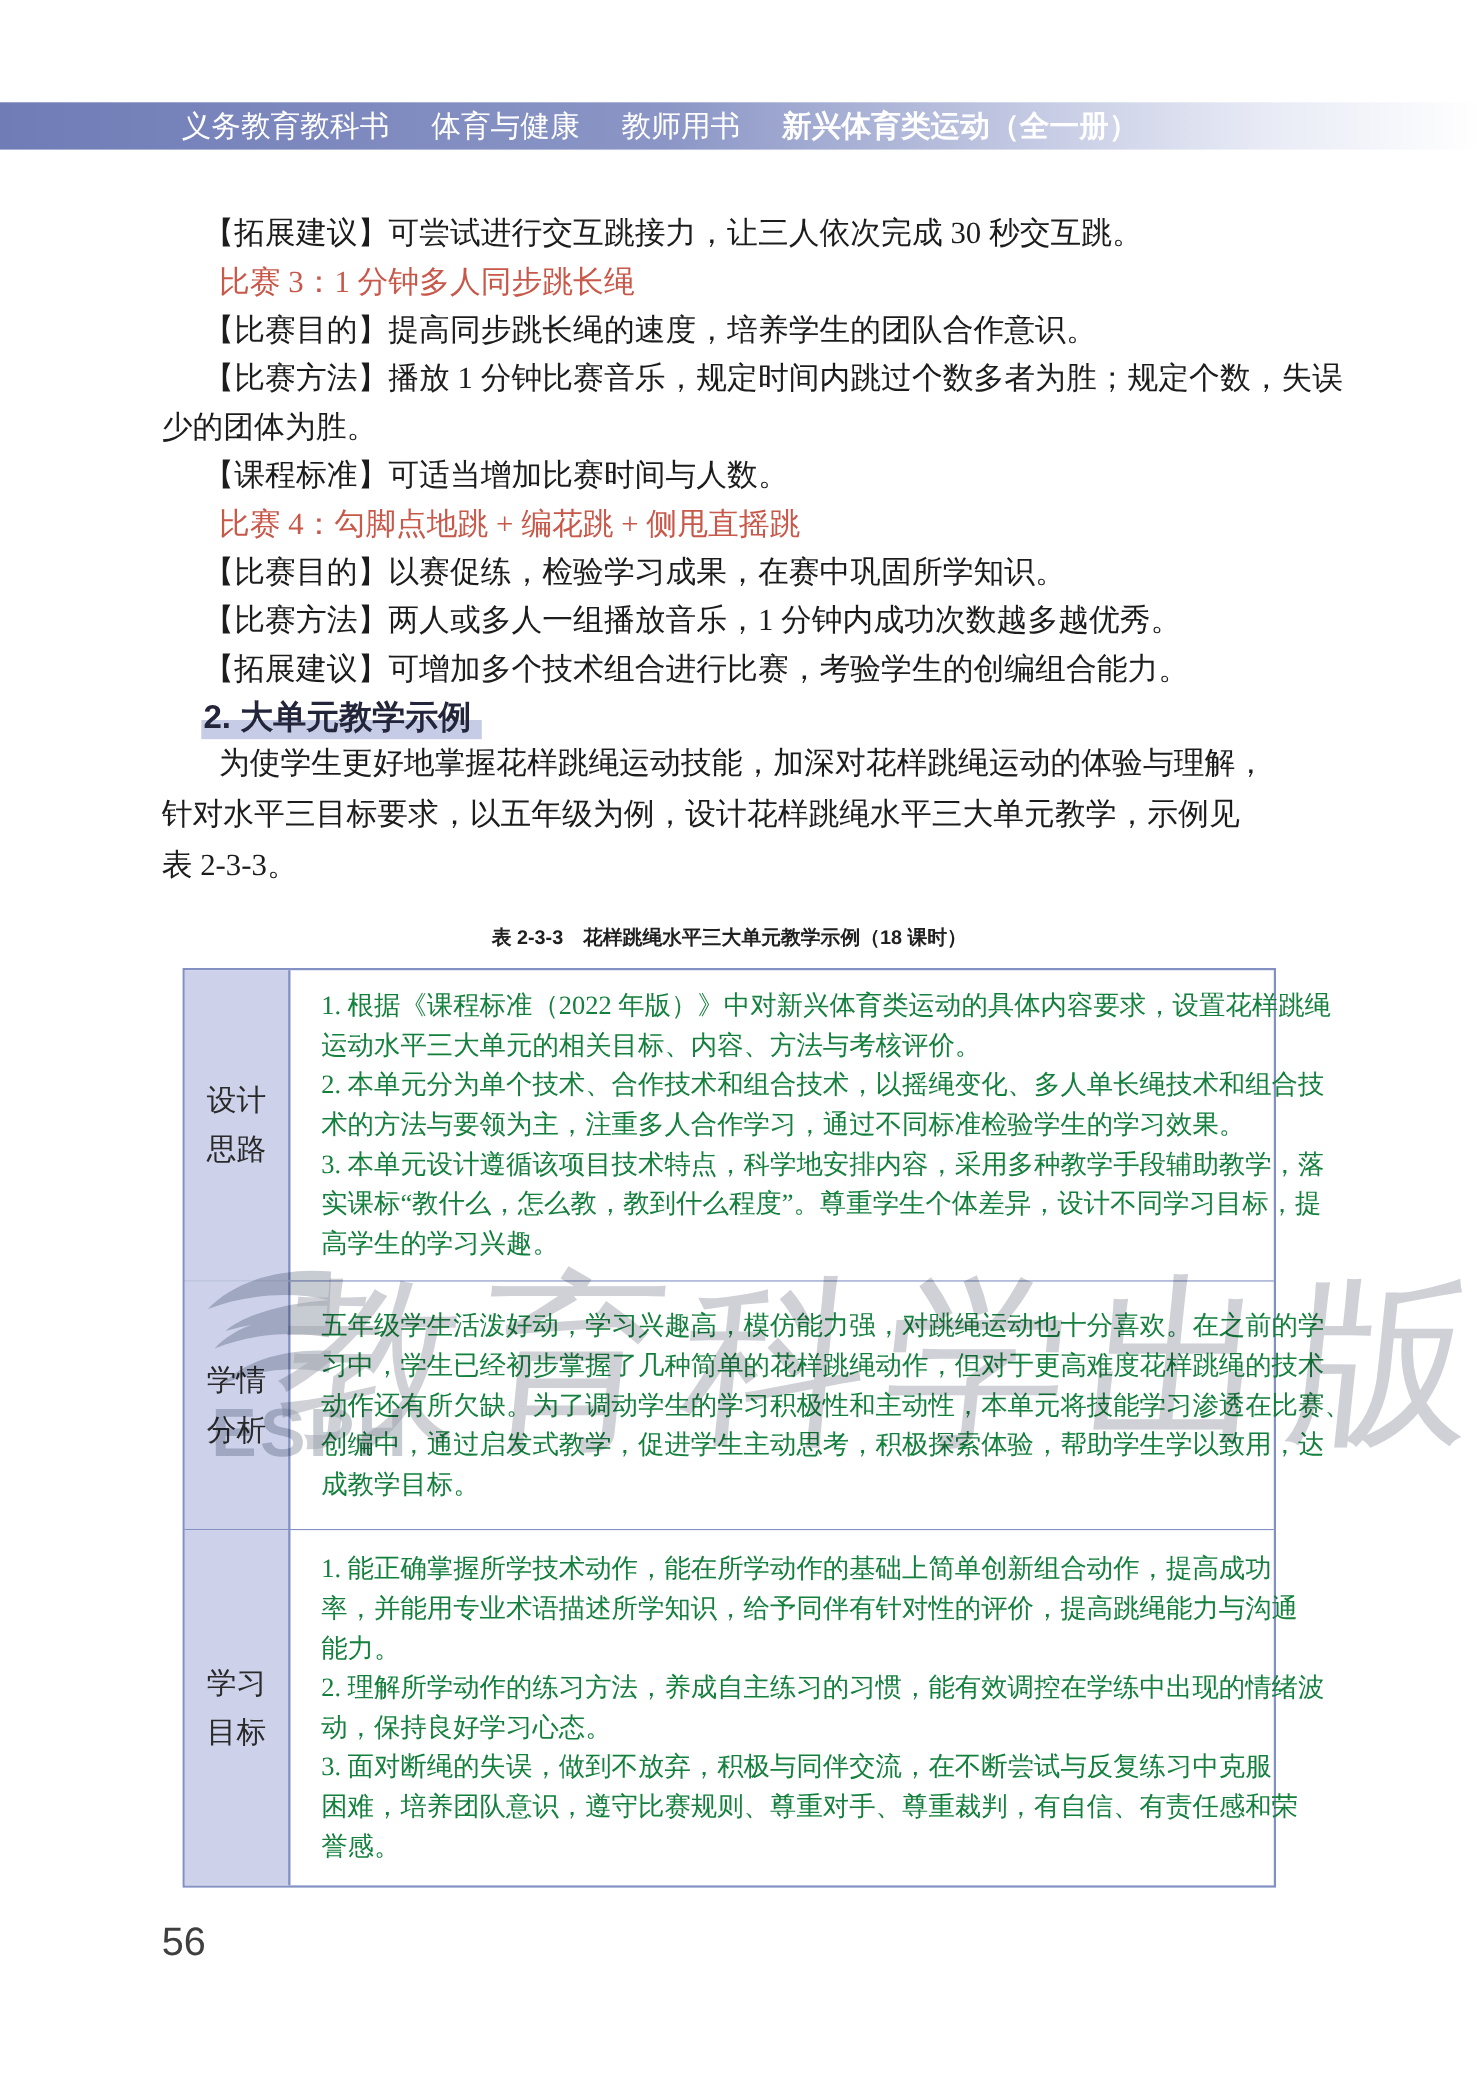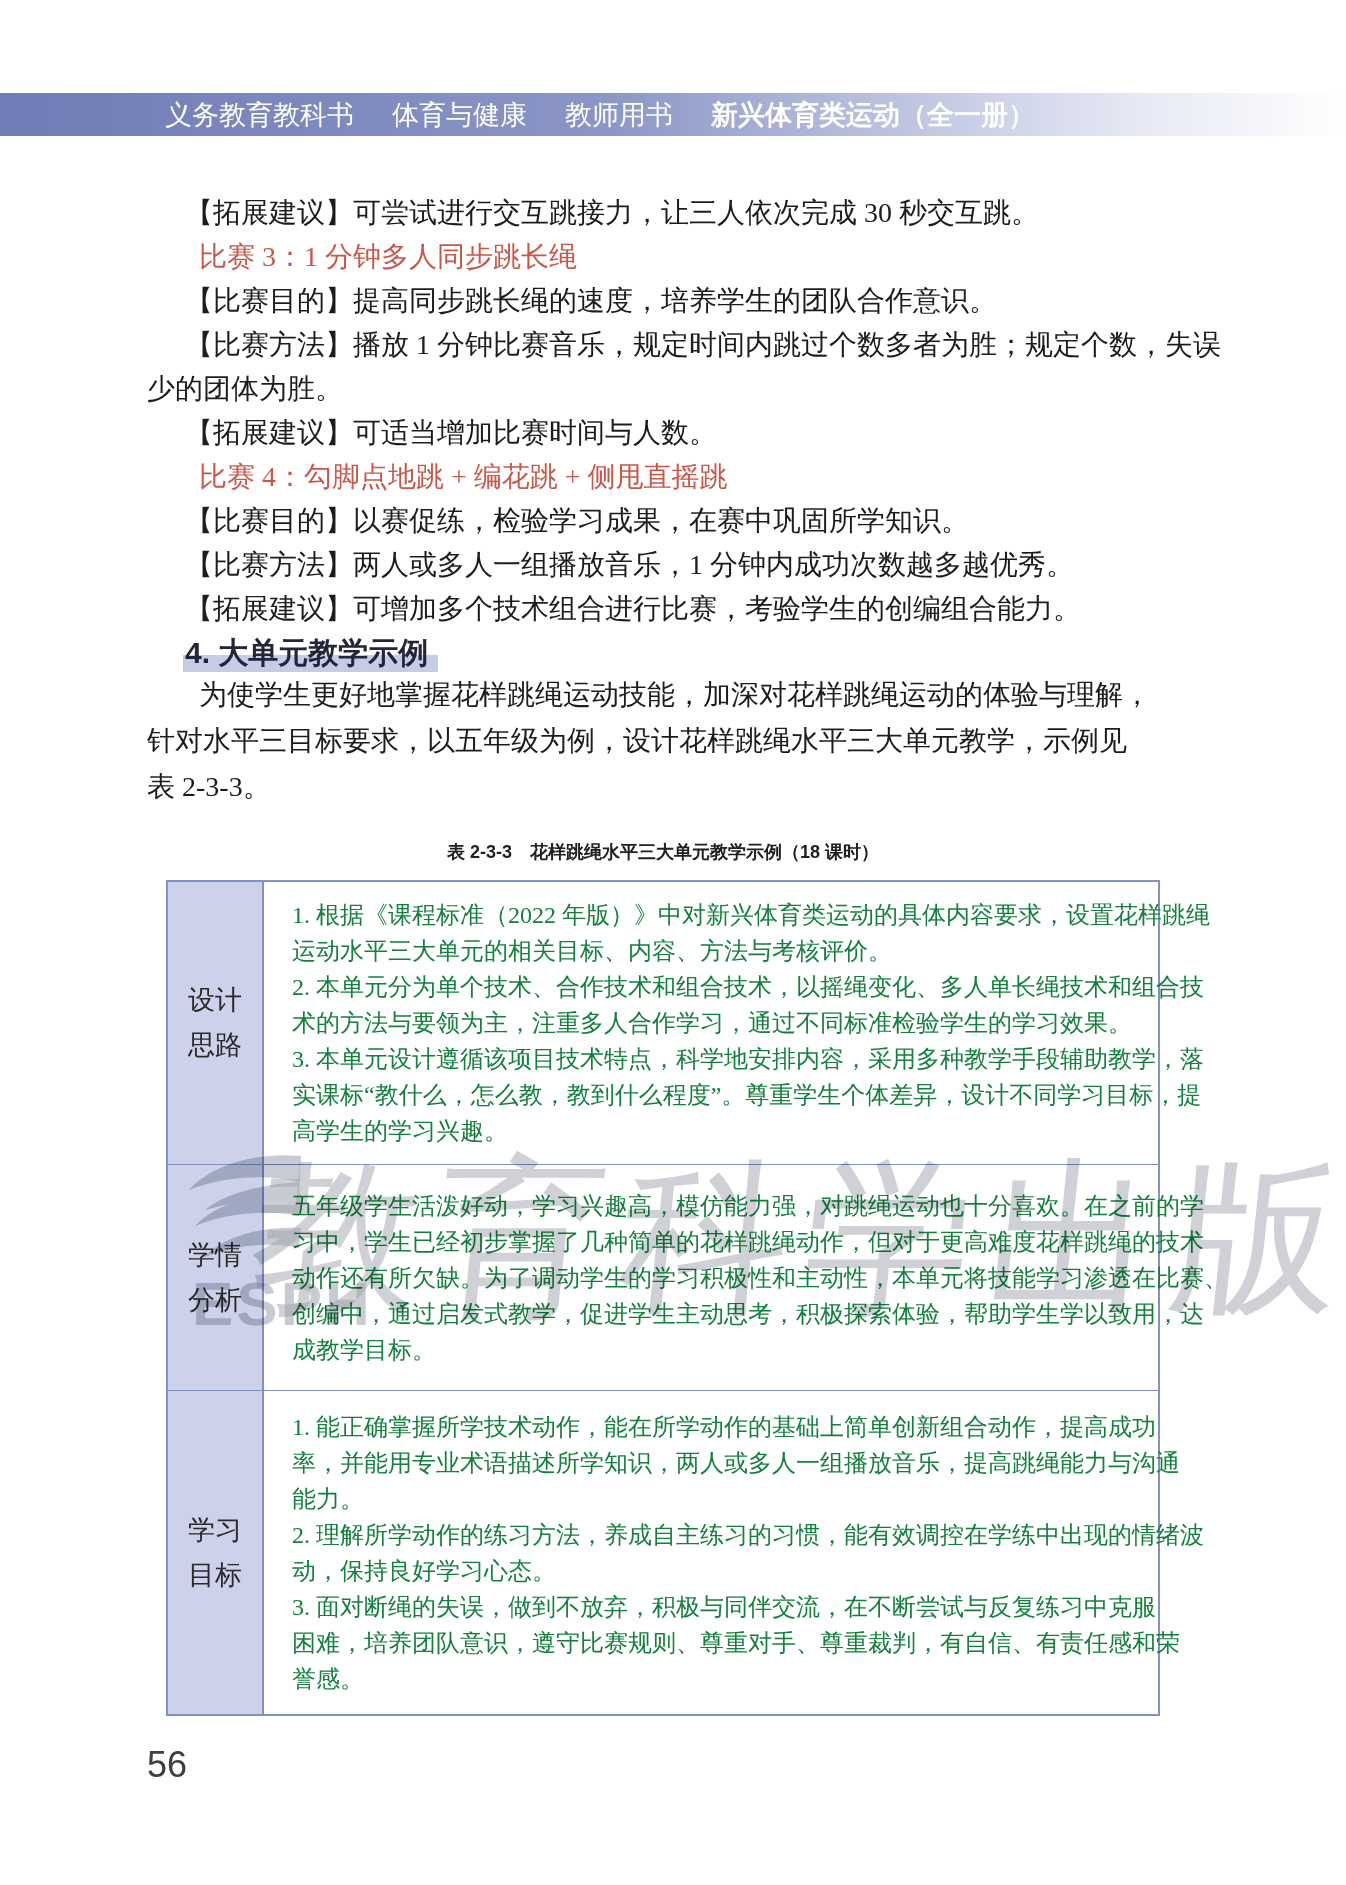--- a/index.html
+++ b/index.html
@@ -70,29 +70,29 @@
     <span class="seg">教师用书</span>
     <span class="seg bold">新兴体育类运动（全一册）</span>
   </div>
 
   <div class="content">
     <div class="line i1">【拓展建议】可尝试进行交互跳接力，让三人依次完成 30 秒交互跳。</div>
     <div class="line i2 red">比赛 3：1 分钟多人同步跳长绳</div>
     <div class="line i1">【比赛目的】提高同步跳长绳的速度，培养学生的团队合作意识。</div>
     <div class="line i1">【比赛方法】播放 1 分钟比赛音乐，规定时间内跳过个数多者为胜；规定个数，失误</div>
     <div class="line">少的团体为胜。</div>
-    <div class="line i1">【拓展建议】可适当增加比赛时间与人数。</div>
+    <div class="line i1">【课程标准】可适当增加比赛时间与人数。</div>
     <div class="line i2 red">比赛 4：勾脚点地跳 + 编花跳 + 侧甩直摇跳</div>
     <div class="line i1">【比赛目的】以赛促练，检验学习成果，在赛中巩固所学知识。</div>
     <div class="line i1">【比赛方法】两人或多人一组播放音乐，1 分钟内成功次数越多越优秀。</div>
     <div class="line i1">【拓展建议】可增加多个技术组合进行比赛，考验学生的创编组合能力。</div>
   </div>
 
   <div class="section-heading">
-    <span class="hl">4. 大单元教学示例</span>
+    <span class="hl">2. 大单元教学示例</span>
   </div>
 
   <div class="para">
     <div class="line i2">为使学生更好地掌握花样跳绳运动技能，加深对花样跳绳运动的体验与理解，</div>
     <div class="line">针对水平三目标要求，以五年级为例，设计花样跳绳水平三大单元教学，示例见</div>
     <div class="line">表 2-3-3。</div>
   </div>
 
   <div class="table-caption">表 2-3-3　花样跳绳水平三大单元教学示例（18 课时）</div>
 
@@ -122,21 +122,21 @@
         <div class="cell-line">创编中，通过启发式教学，促进学生主动思考，积极探索体验，帮助学生学以致用，达</div>
         <div class="cell-line">成教学目标。</div>
       </div>
     </div>
     <div class="t-row r3">
       <div class="th">
         <div class="label">学习目标</div>
       </div>
       <div class="td">
         <div class="cell-line">1. 能正确掌握所学技术动作，能在所学动作的基础上简单创新组合动作，提高成功</div>
-        <div class="cell-line">率，并能用专业术语描述所学知识，两人或多人一组播放音乐，提高跳绳能力与沟通</div>
+        <div class="cell-line">率，并能用专业术语描述所学知识，给予同伴有针对性的评价，提高跳绳能力与沟通</div>
         <div class="cell-line">能力。</div>
         <div class="cell-line">2. 理解所学动作的练习方法，养成自主练习的习惯，能有效调控在学练中出现的情绪波</div>
         <div class="cell-line">动，保持良好学习心态。</div>
         <div class="cell-line">3. 面对断绳的失误，做到不放弃，积极与同伴交流，在不断尝试与反复练习中克服</div>
         <div class="cell-line">困难，培养团队意识，遵守比赛规则、尊重对手、尊重裁判，有自信、有责任感和荣</div>
         <div class="cell-line">誉感。</div>
       </div>
     </div>
   </div>
 

